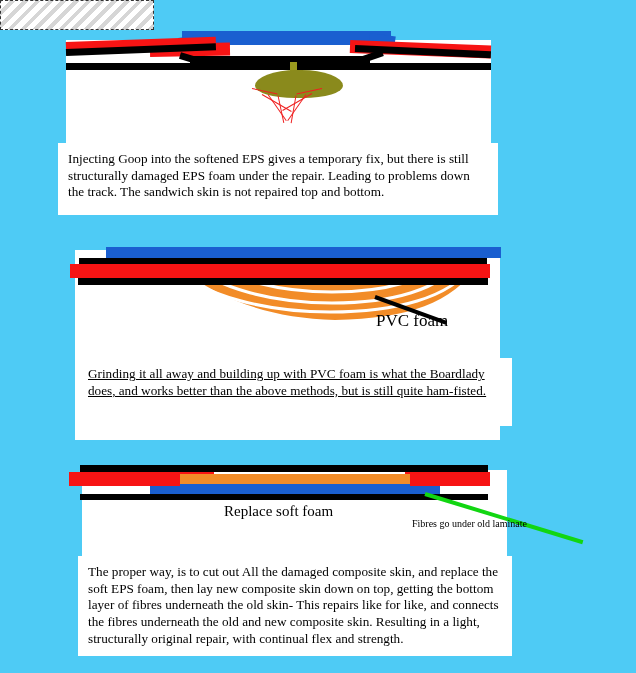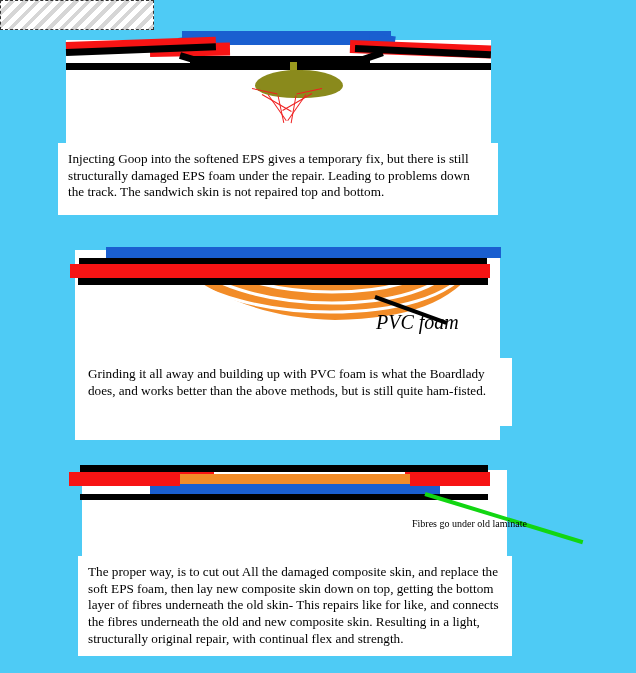--- a/index.html
+++ b/index.html
@@ -51,23 +51,23 @@
   .f1ray{position:absolute;background:#ef2020;height:1px;transform-origin:left center;}
 
   #fig1-text{left:58px;top:143px;width:440px;height:72px;}
 
   
   #fig2-white{left:75px;top:250px;width:425px;height:190px;}
   #f2-blue{left:106px;top:247px;width:395px;height:11px;background:#1a5fd0;}
   #f2-black-top{left:79px;top:258px;width:408px;height:7px;background:#000;}
   #f2-red{left:70px;top:264px;width:420px;height:14px;background:#f71414;}
   #f2-black-bottom{left:78px;top:278px;width:410px;height:7px;background:#000;}
-  #fig2-text{left:78px;top:358px;width:434px;height:68px;}
+  #fig2-text{left:78px;top:358px;width:434px;height:68px;text-decoration:underline;}
   #f2-pvc-line{left:375px;top:295px;width:76px;height:4px;background:#000;transform:rotate(20deg);transform-origin:left center;}
-  #f2-pvc-label{left:376px;top:311px;font-size:20px;font-style:italic;}
+  #f2-pvc-label{left:376px;top:311px;font-size:17px;}
 
   
   #fig3-white{left:82px;top:470px;width:425px;height:185px;}
   #f3-black-top{left:80px;top:465px;width:408px;height:7px;background:#000;}
   #f3-red-left{left:69px;top:472px;width:145px;height:14px;background:#f71414;}
   #f3-red-right{left:405px;top:472px;width:85px;height:14px;background:#f71414;}
   #f3-orange{left:180px;top:474px;width:230px;height:10px;background:#f28c28;}
   #f3-blue-core{left:180px;top:484px;width:230px;height:10px;background:#1a5fd0;}
   #f3-blue-left{left:150px;top:486px;width:60px;height:12px;background:#1a5fd0;}
   #f3-blue-right{left:380px;top:486px;width:60px;height:12px;background:#1a5fd0;}
@@ -139,19 +139,20 @@
   <div class="bar" id="f3-black-top"></div>
   <div class="bar" id="f3-red-left"></div>
   <div class="bar" id="f3-red-right"></div>
   <div class="bar" id="f3-orange"></div>
   <div class="bar" id="f3-blue-core"></div>
   <div class="bar" id="f3-blue-left"></div>
   <div class="bar" id="f3-blue-right"></div>
   <div class="bar" id="f3-black-bottom"></div>
 
   <div id="f3-dash"></div>
+  <div class="lbl" id="f3-replace-label">Replace soft foam</div>
 
   <div class="bar" id="f3-green"></div>
   <div class="lbl" id="f3-fibres-label">Fibres go under old laminate</div>
 
   <div class="panel" id="fig3-text">The proper way, is to cut out All the damaged composite skin, and replace the soft EPS foam, then lay new composite skin down on top, getting the bottom layer of fibres underneath the old skin- This repairs like for like, and connects the fibres underneath the old and new composite skin. Resulting in a light, structurally original repair, with continual flex and strength.</div>
 
 </div>
 
 </body></html>

